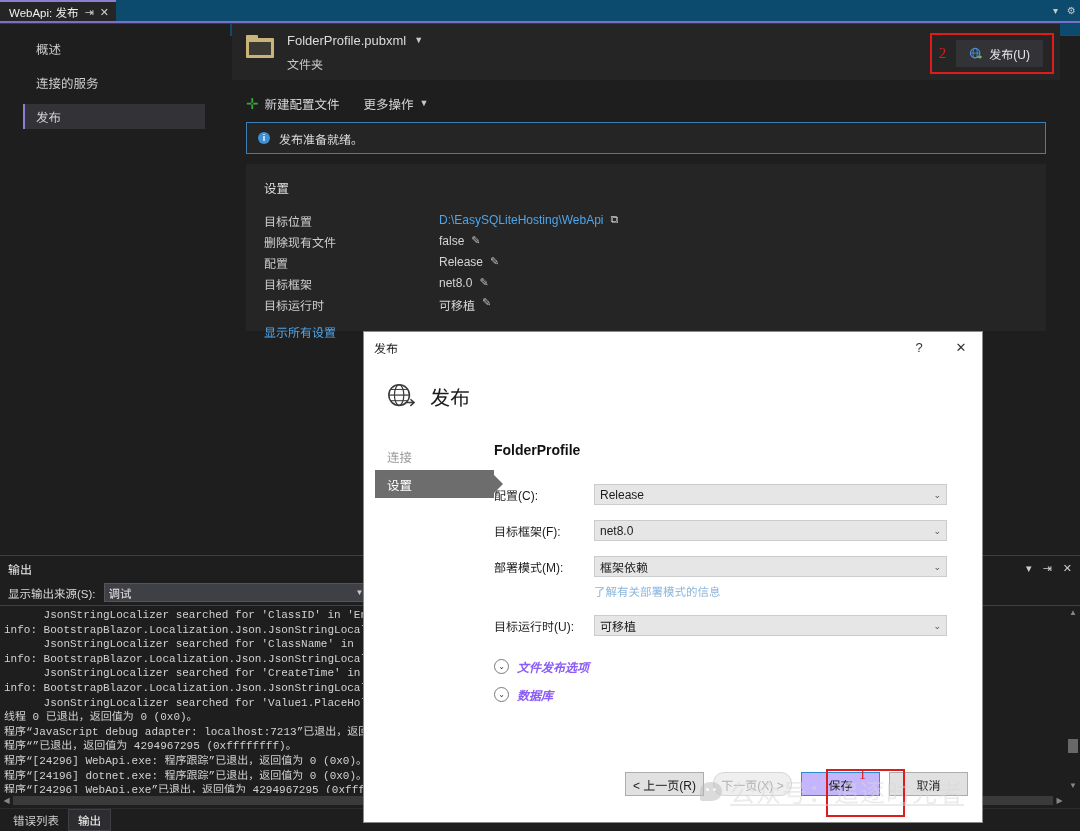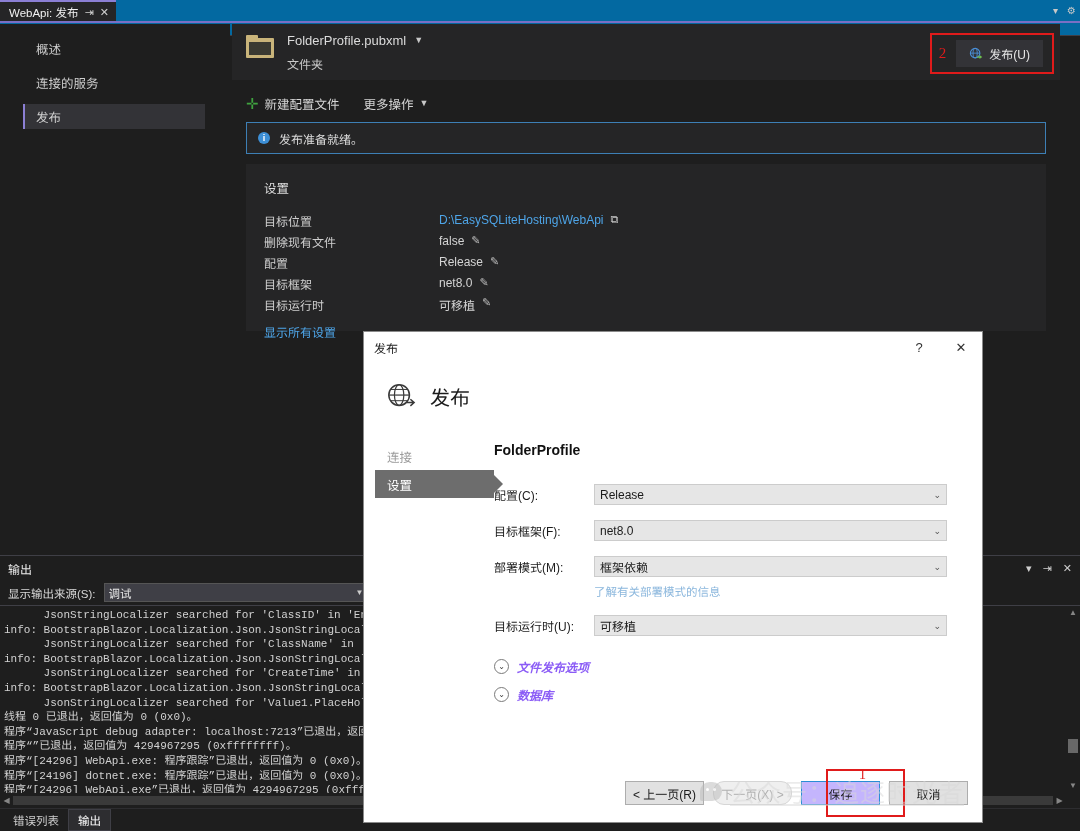--- a/index.html
+++ b/index.html
@@ -7,21 +7,21 @@
     width: 1080px; height: 831px;
     background: #1e1e1e;
     font-family: "Liberation Sans", "DejaVu Sans", sans-serif;
     overflow: hidden;
   }
   #root { position: relative; width: 1080px; height: 831px; background: #1e1e1e; }
 
   
   .tabstrip {
     position: absolute; top: 0; left: 0; width: 1080px; height: 36px;
-    background: #0369a1; border-bottom: 1px solid #3f3f46;
+    background: #0c4a6e; border-bottom: 1px solid #3f3f46;
   }
   .doc-tab {
     position: absolute; top: 0; left: 0; height: 22px;
     display: flex; align-items: center; gap: 6px;
     padding: 0 7px 0 9px;
     background: #252526;
     border-top: 2px solid #8b7fd4;
     color: #f1f1f1; font-size: 11.5px; white-space: nowrap;
   }
   .doc-tab .pin-ico, .doc-tab .close-ico {
@@ -218,21 +218,21 @@
   .fhint { margin: -9px 0 16px 100px; color: #8bb7dd; font-size: 11.5px; cursor: pointer; }
   .expander { display: flex; align-items: center; gap: 8px; margin-bottom: 11px; cursor: pointer; }
   .exp-circle {
     width: 15px; height: 15px; border: 1px solid #7a7a7a; border-radius: 50%;
     display: flex; align-items: center; justify-content: center;
     color: #3a3a3a; font-size: 8px; flex: none;
   }
   .exp-label { color: #8b5cf6; font-size: 12px; font-weight: bold; font-style: italic; }
 
   .dlg-footer {
-    position: absolute; left: 0; right: 0; bottom: 3px; height: 52px;
+    position: absolute; left: 0; right: 0; bottom: 12px; height: 52px;
     display: flex; align-items: center; justify-content: flex-end; gap: 9px;
     padding-right: 14px;
   }
   .dbtn {
     width: 79px; height: 24px; background: #e1e1e1; border: 1px solid #adadad;
     display: flex; align-items: center; justify-content: center;
     color: #1b1b1b; font-size: 12px; cursor: pointer;
   }
   .dbtn.disabled { background: #efefef; border-color: #d6d6d6; color: #b0b0b0; border-radius: 11px; }
   .dbtn.primary { background: #c4b5fd; border: 1px solid #2a8dd4; }

